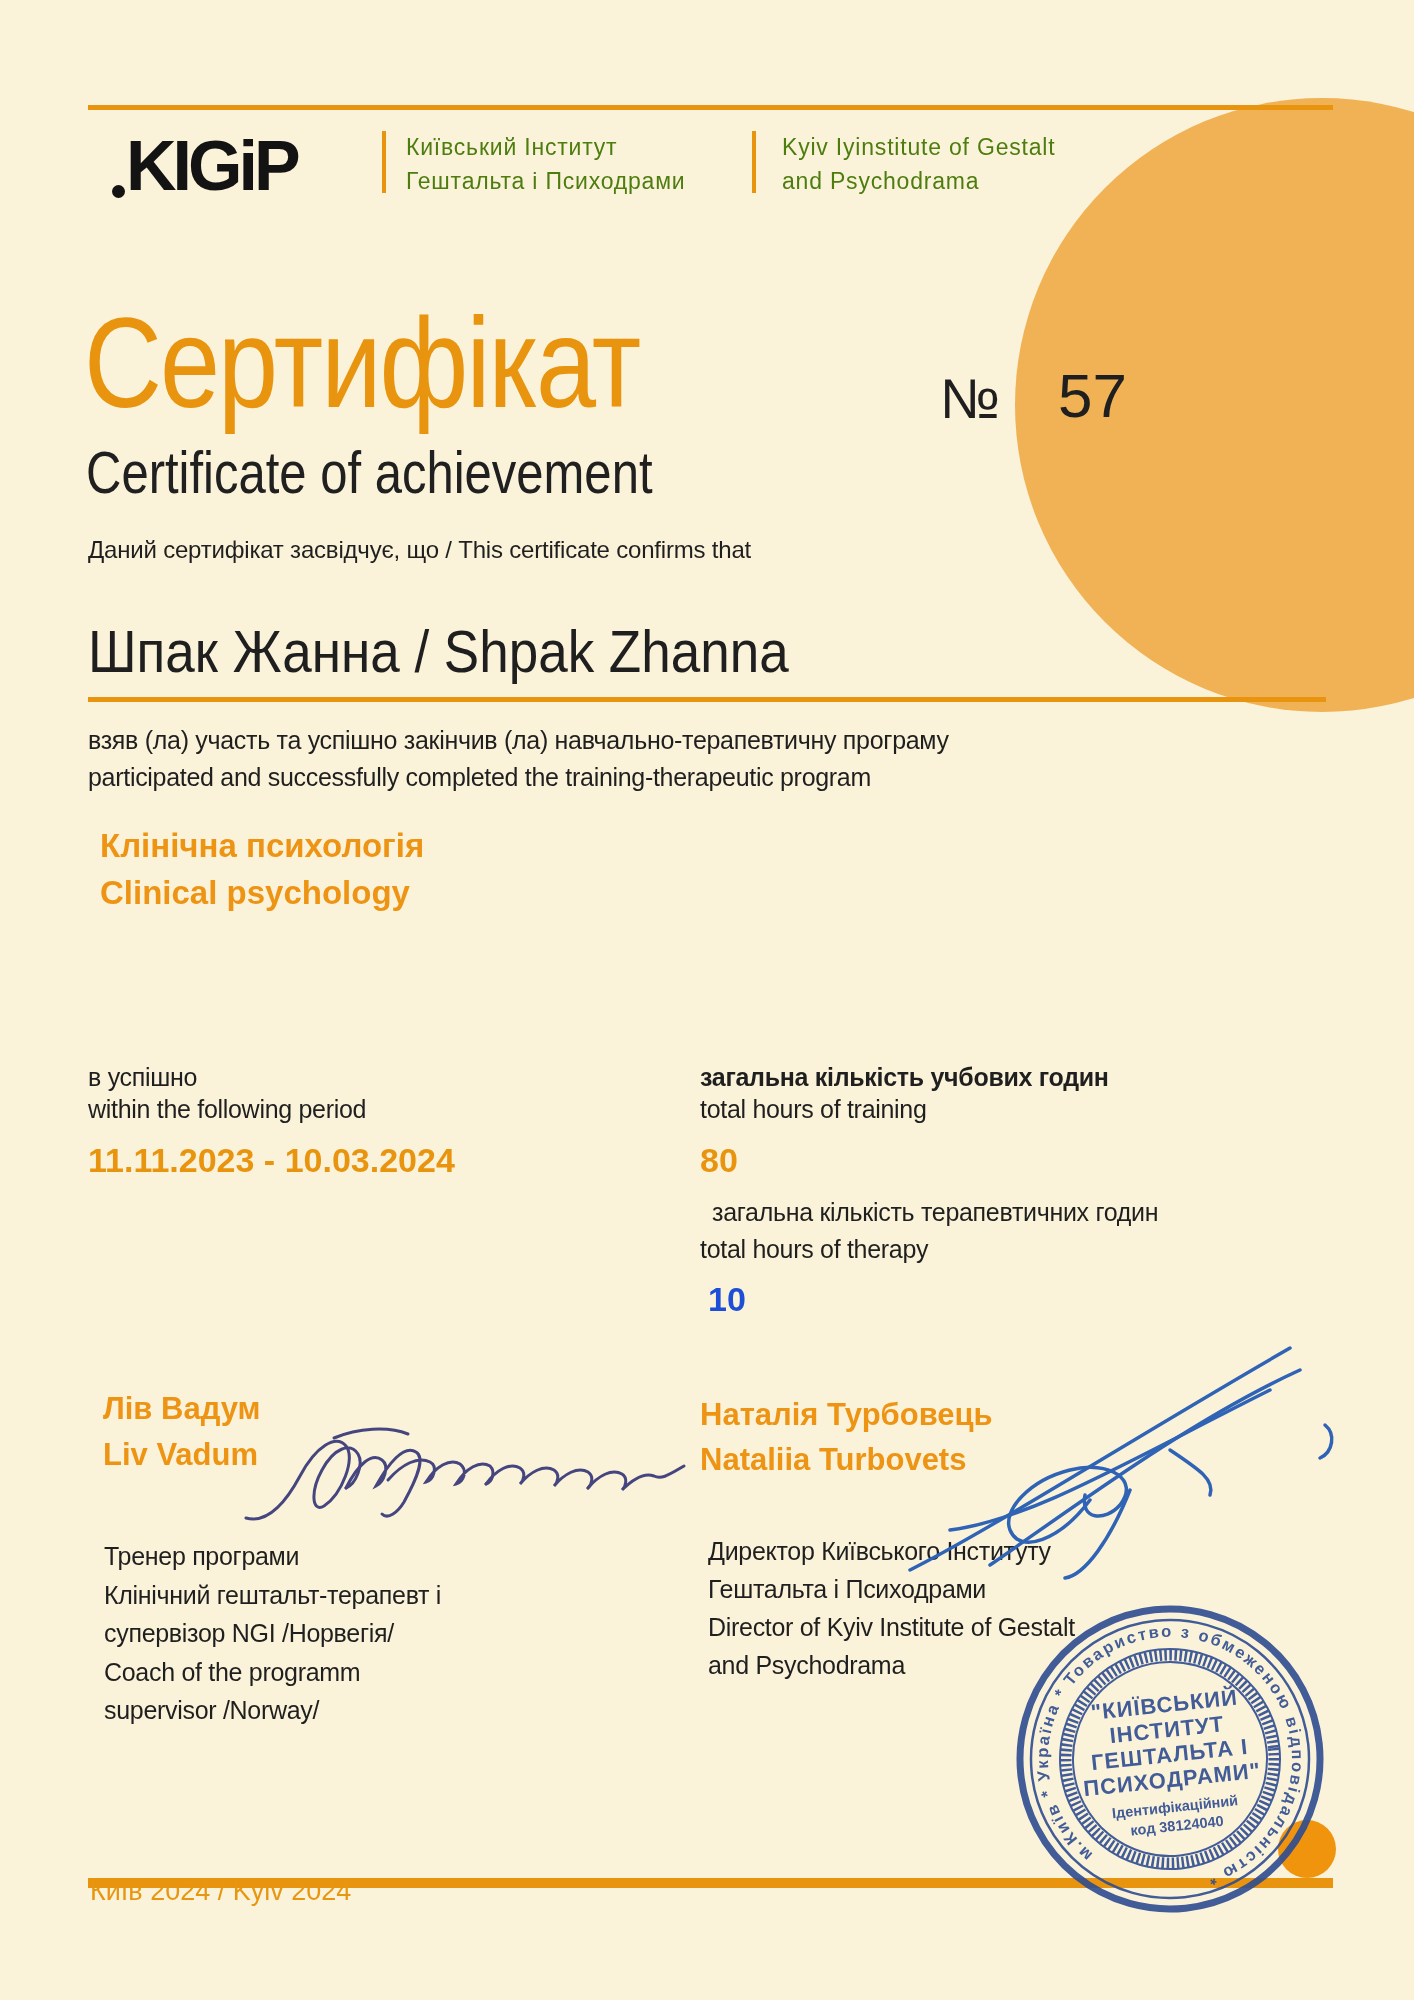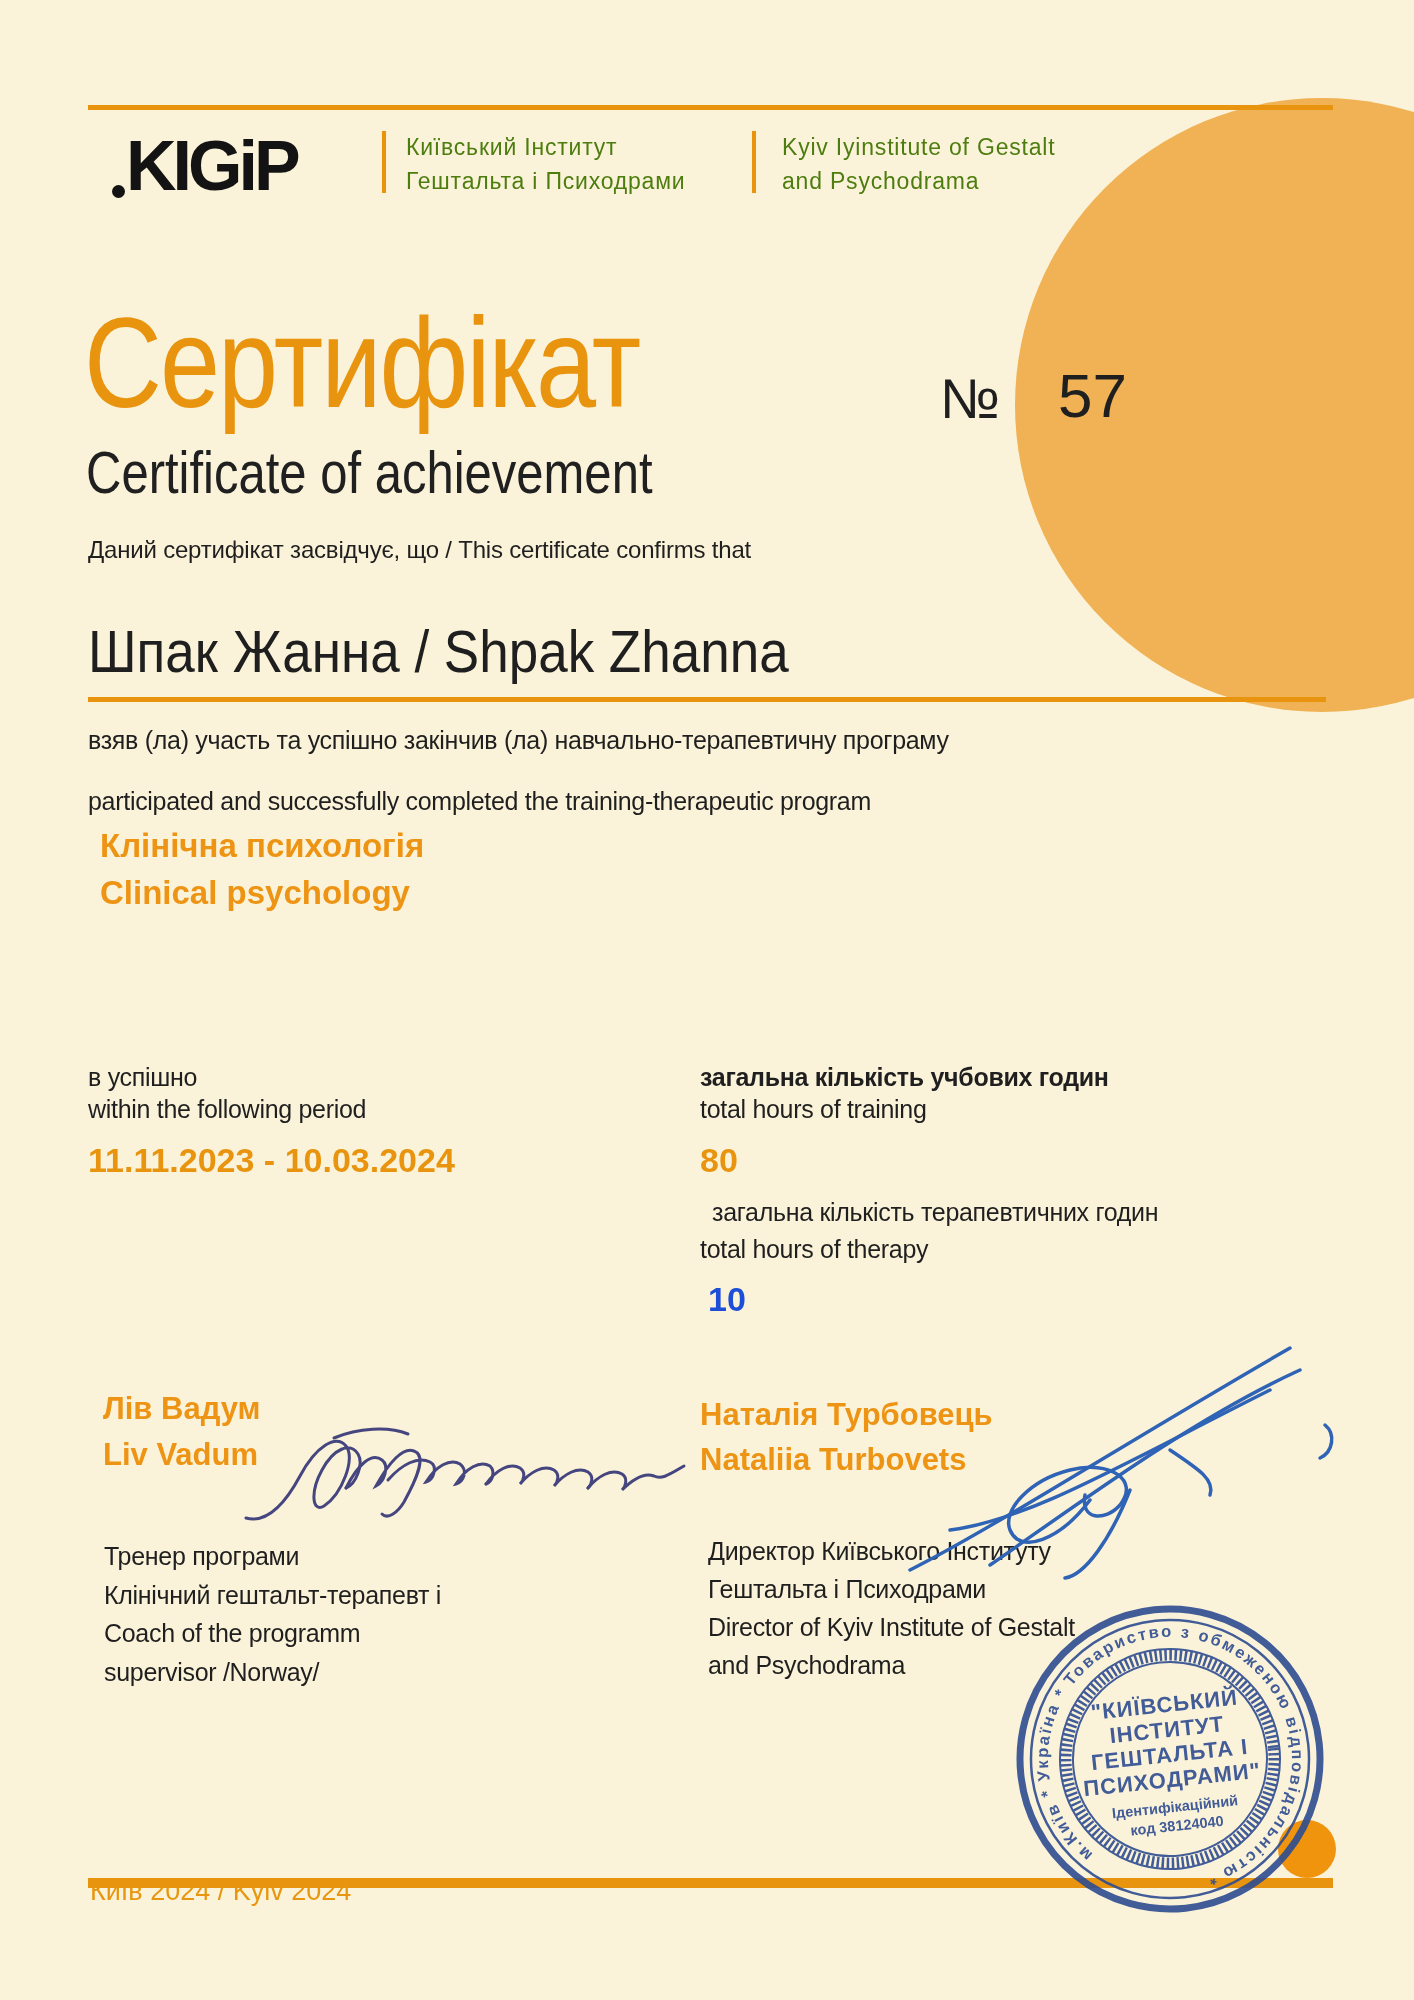--- a/index.html
+++ b/index.html
@@ -30,21 +30,21 @@
   .hdr-en{left:782px;}
   
   .title{left:84px;top:300px;font-size:108px;letter-spacing:-2px;color:#e8940f;transform:scaleY(1.18);transform-origin:0 0;z-index:3;line-height:1;}
   .num-sign{left:940px;top:366px;font-size:56px;color:#1f1f1f;z-index:3;}
   .num{left:1058px;top:360px;font-size:62px;color:#1f1f1f;z-index:3;}
   .cert-en{left:86px;top:444px;font-size:49px;color:#202020;transform:scaleY(1.2);transform-origin:0 0;z-index:3;line-height:1;}
   .intro{left:88px;top:536px;font-size:24px;letter-spacing:-.2px;z-index:3;}
   .name{left:88px;top:622px;font-size:53px;transform:scaleY(1.12);transform-origin:0 0;z-index:3;line-height:1;}
   .body-txt{font-size:25px;letter-spacing:-.3px;z-index:3;}
   .body-uk{left:88px;top:726px;}
-  .body-en{left:88px;top:763px;margin-top:24px;}
+  .body-en{left:88px;top:763px;}
   .program{font-size:33px;font-weight:bold;color:#ee9414;z-index:3;}
   .program-uk{left:100px;top:827px;}
   .program-en{left:100px;top:874px;}
   .lbl{font-size:25px;letter-spacing:-.3px;z-index:3;}
   .l-per-uk{left:88px;top:1063px;}
   .l-per-en{left:88px;top:1095px;}
   .per-val{left:88px;top:1141px;font-size:34px;font-weight:bold;color:#e8940f;z-index:3;}
   .l-tr-uk{left:700px;top:1063px;font-weight:bold;}
   .l-tr-en{left:700px;top:1095px;}
   .tr-val{left:700px;top:1141px;font-size:34px;font-weight:bold;color:#e8940f;z-index:3;}
@@ -135,20 +135,21 @@
     <path d="M220,170 C190,210 150,225 140,200 C132,180 160,150 200,140 C240,130 270,150 250,175 C235,192 210,190 215,165"></path>
     <path d="M260,160 C240,210 215,245 195,248"></path>
     <path d="M455,95 C466,104 463,122 450,128"></path>
     <path d="M300,120 C330,140 345,150 340,165"></path>
   </g>
 </svg>
 
 <div class="abs role roleL">
   <div>Тренер програми</div>
   <div>Клінічний гештальт-терапевт і</div>
+  <div>супервізор NGI /Норвегія/</div>
   <div>Coach of the programm</div>
   <div>supervisor /Norway/</div>
 </div>
 <div class="abs role roleR">
   <div>Директор Київського Інституту</div>
   <div>Гештальта і Психодрами</div>
   <div>Director of Kyiv Institute of Gestalt</div>
   <div>and Psychodrama</div>
 </div>
 

